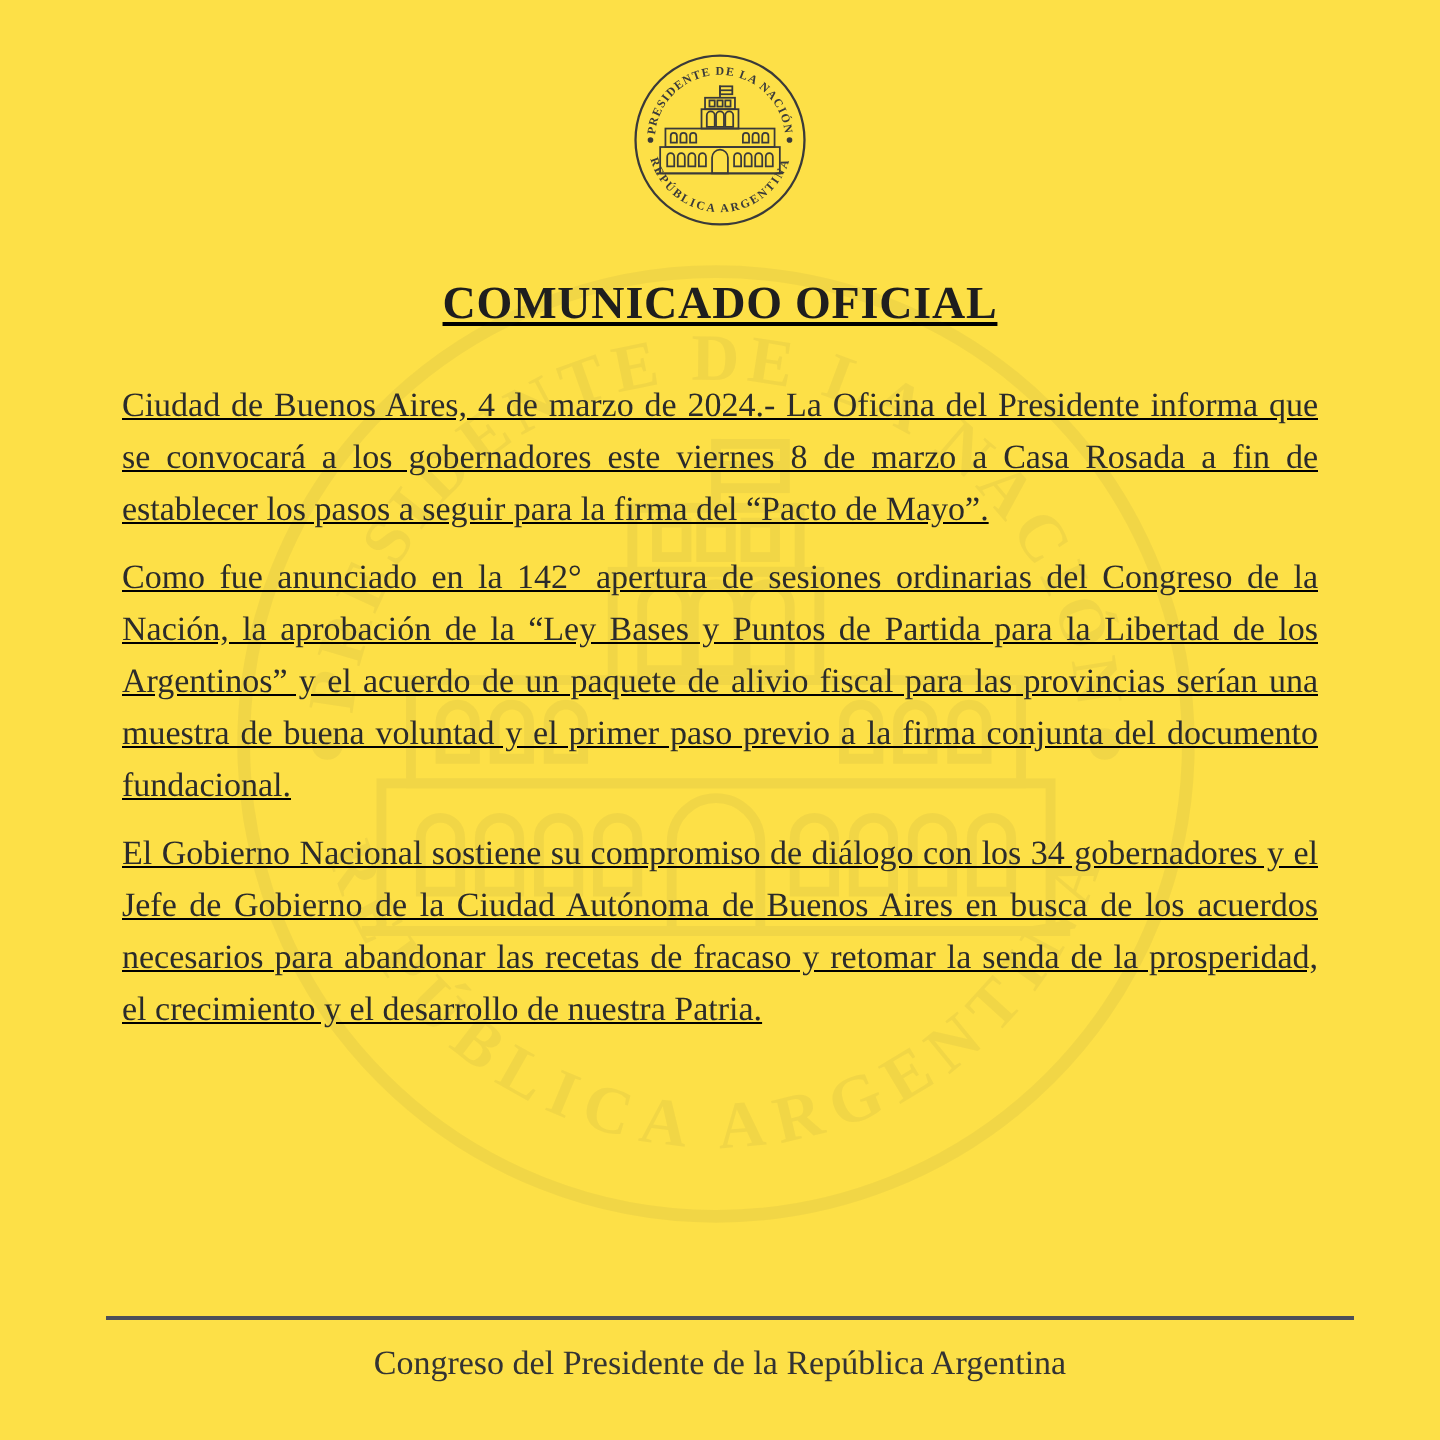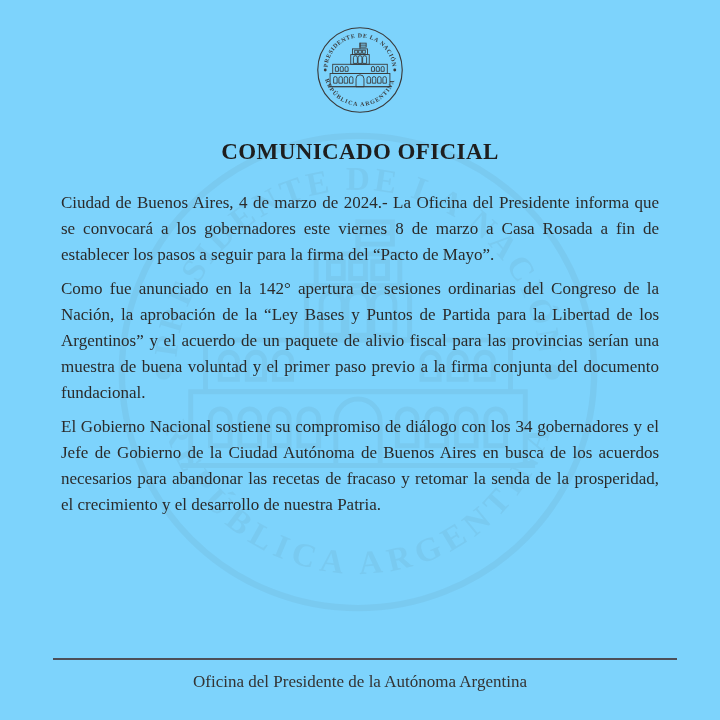--- a/index.html
+++ b/index.html
@@ -1,22 +1,23 @@
 <!DOCTYPE html>
 <html><head>
 <meta charset="utf-8">
 <style>
   html, body { margin: 0; padding: 0; background: #ffffff; }
   .page {
     position: relative;
     width: 720px;
     height: 720px;
-    background: #7dd3fc;
+    background: #fde047;
     font-family: "Liberation Serif", serif;
     overflow: hidden;
+    text-decoration: underline;
   }
   
   .svg-defs { position: absolute; width: 0; height: 0; overflow: hidden; }
 
   .watermark {
     position: absolute;
     left: 112px;
     top: 126px;
     width: 492px;
     height: 492px;
@@ -135,15 +136,15 @@
 
   <h1 class="title">COMUNICADO OFICIAL</h1>
 
   <div class="body-text">
     <p>Ciudad de Buenos Aires, 4 de marzo de 2024.- La Oficina del Presidente informa que se convocará a los gobernadores este viernes 8 de marzo a Casa Rosada a fin de establecer los pasos a seguir para la firma del “Pacto de Mayo”.</p>
     <p>Como fue anunciado en la 142° apertura de sesiones ordinarias del Congreso de la Nación, la aprobación de la “Ley Bases y Puntos de Partida para la Libertad de los Argentinos” y el acuerdo de un paquete de alivio fiscal para las provincias serían una muestra de buena voluntad y el primer paso previo a la firma conjunta del documento fundacional.</p>
     <p>El Gobierno Nacional sostiene su compromiso de diálogo con los 34 gobernadores y el Jefe de Gobierno de la Ciudad Autónoma de Buenos Aires en busca de los acuerdos necesarios para abandonar las recetas de fracaso y retomar la senda de la prosperidad, el crecimiento y el desarrollo de nuestra Patria.</p>
   </div>
 
   <div class="footer-rule"></div>
-  <div class="footer-text">Oficina del Presidente de la Autónoma Argentina</div>
+  <div class="footer-text">Congreso del Presidente de la República Argentina</div>
 
 </div>
 
 </body></html>

